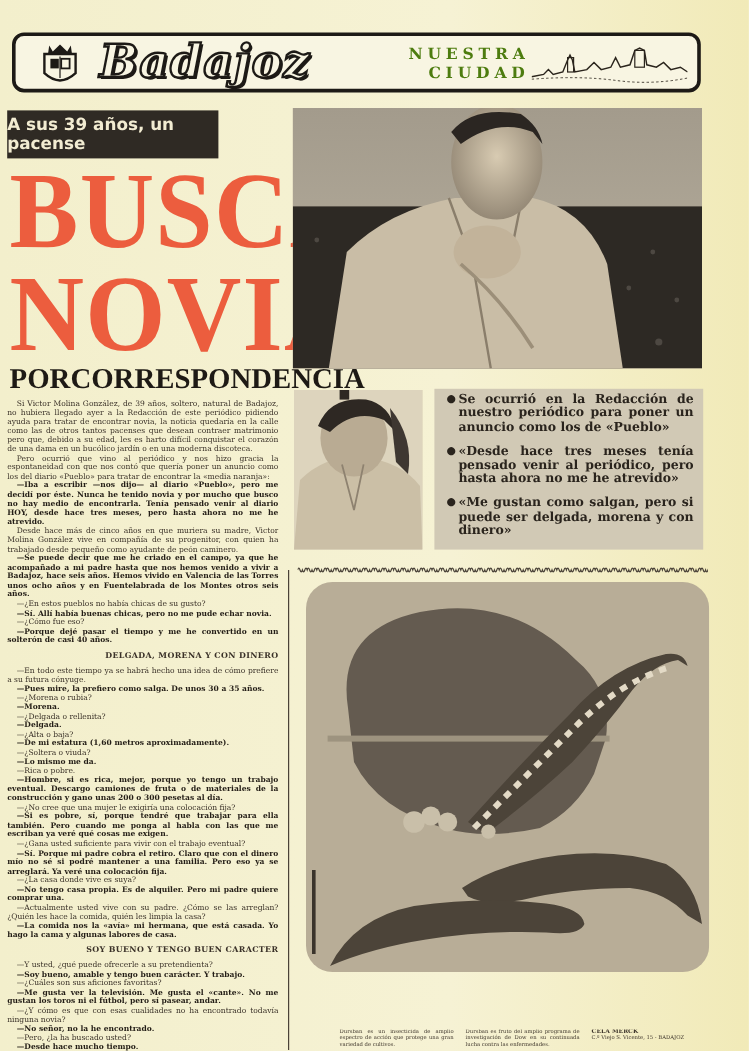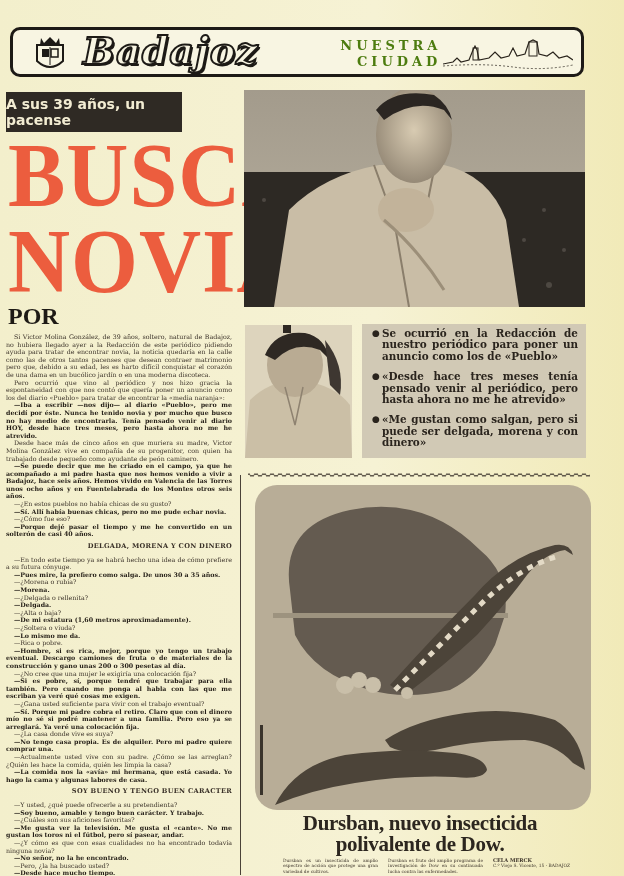--- a/index.html
+++ b/index.html
@@ -128,20 +128,21 @@
     </svg>
   </div>
 
   <div class="kicker">A sus 39 años, un pacense</div>
   <div class="headline">
     <div>BUSCA</div>
     <div>NOVIA</div>
   </div>
   <div class="subhead">
     <span>POR</span>
+    <span>CORRESPONDENCIA</span>
   </div>
 
   <div class="body">
     <div id="intro">
         <p>Si Victor Molina González, de 39 años, soltero, natural de Badajoz, no hubiera llegado ayer a la Redacción de este periódico pidiendo ayuda para tratar de encontrar novia, la noticia quedaría en la calle como las de otros tantos pacenses que desean contraer matrimonio pero que, debido a su edad, les es harto difícil conquistar el corazón de una dama en un bucólico jardín o en una moderna discoteca.</p>
         <p>Pero ocurrió que vino al periódico y nos hizo gracia la espontaneidad con que nos contó que quería poner un anuncio como los del diario «Pueblo» para tratar de encontrar la «media naranja»:</p>
         <p class="b">—Iba a escribir —nos dijo— al diario «Pueblo», pero me decidí por éste. Nunca he tenido novia y por mucho que busco no hay medio de encontrarla. Tenía pensado venir al diario HOY, desde hace tres meses, pero hasta ahora no me he atrevido.</p>
         <p>Desde hace más de cinco años en que muriera su madre, Victor Molina González vive en compañía de su progenitor, con quien ha trabajado desde pequeño como ayudante de peón caminero.</p>
         <p class="b">—Se puede decir que me he criado en el campo, ya que he acompañado a mi padre hasta que nos hemos venido a vivir a Badajoz, hace seis años. Hemos vivido en Valencia de las Torres unos ocho años y en Fuentelabrada de los Montes otros seis años.</p>
         <p>—¿En estos pueblos no había chicas de su gusto?</p>
@@ -259,24 +260,20 @@
         <circle cx="118" cy="200" r="8"></circle>
         <circle cx="152" cy="208" r="6"></circle>
     </g>
 
     <path d="M130 255 Q160 235 210 228 Q260 222 300 235 Q325 250 330 285 L318 278 Q300 258 270 255 Q220 255 180 265 Q150 270 135 262 Z" fill="#4c4439"></path>
 
     <path d="M20 320 Q40 280 90 270 Q150 262 200 268 Q230 272 232 285 Q228 295 200 292 Q150 290 100 298 Q55 305 20 320 Z" fill="#4c4439"></path>
     <rect x="5" y="240" width="3" height="70" fill="#3a342c"></rect>
   </svg>
 
-  <div class="ad-title">
-    <div>Dursban, nuevo insecticida</div>
-    <div>polivalente de Dow.</div>
-  </div>
   <div class="ad-cols">
     <div class="ad-col">Dursban es un insecticida de amplio espectro de acción que protege una gran variedad de cultivos.</div>
     <div class="ad-col">Dursban es fruto del amplio programa de investigación de Dow en su continuada lucha contra las enfermedades.</div>
     <div class="ad-brand">
       <div class="n">CELA MERCK</div>
       <div>C.º Viejo S. Vicente, 15 - BADAJOZ</div>
     </div>
   </div>
 </div>
 

